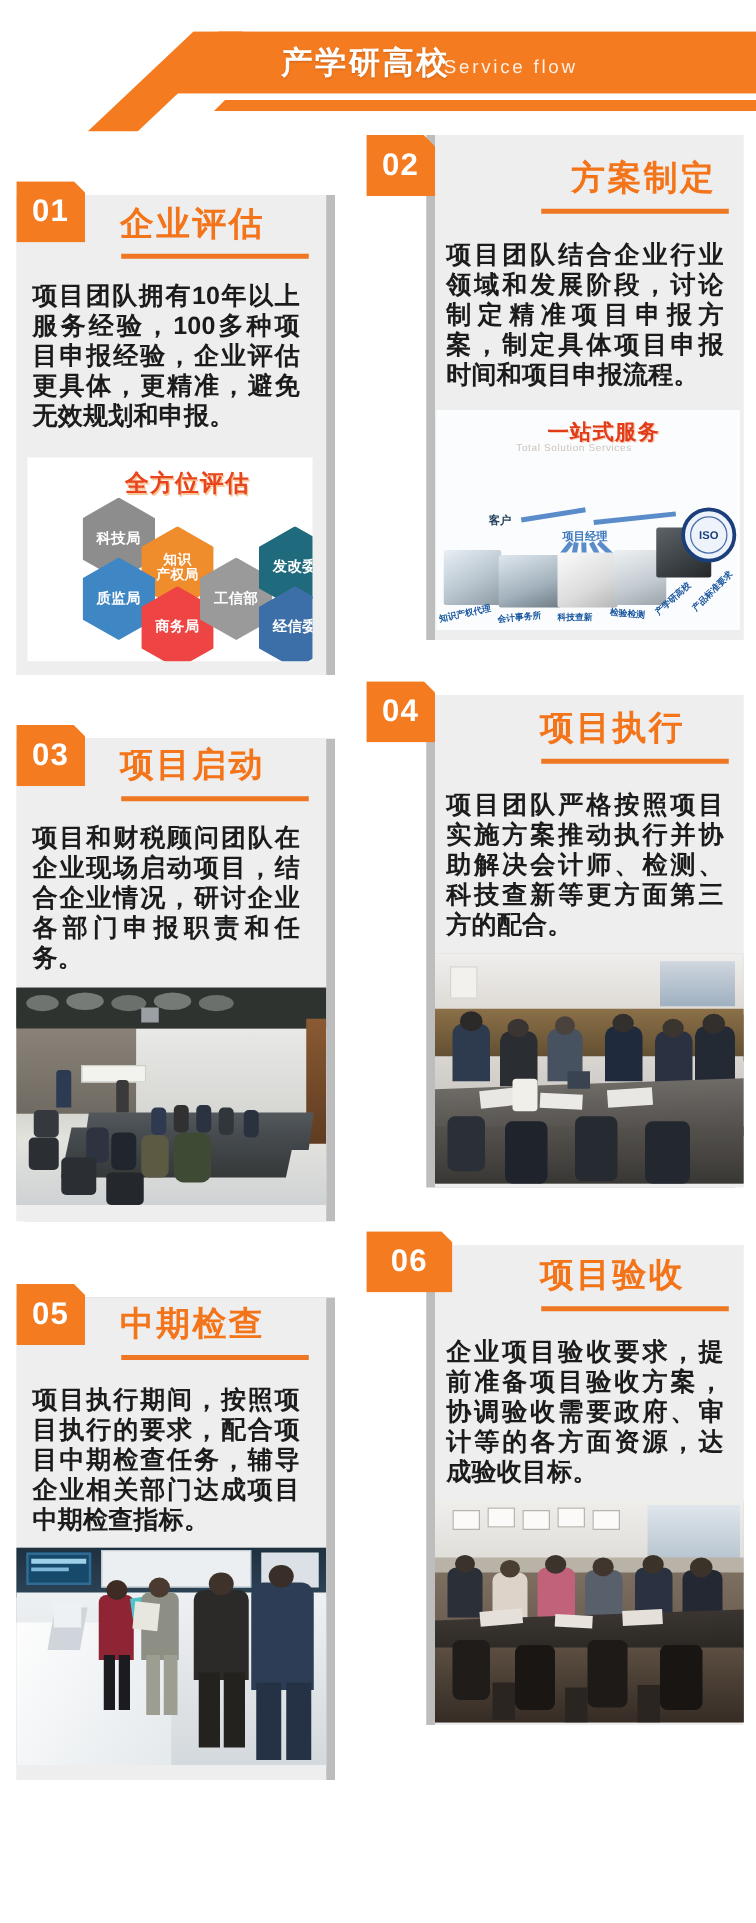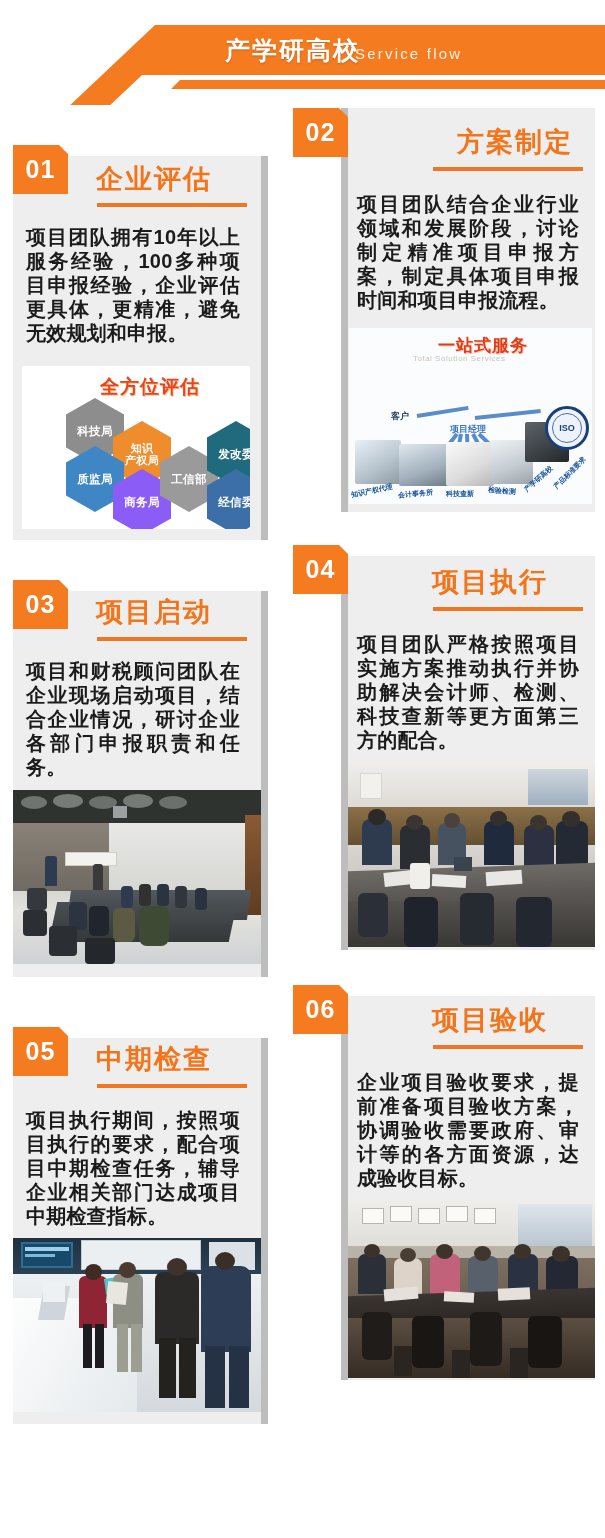--- a/index.html
+++ b/index.html
@@ -160,21 +160,21 @@
   <div class="card-title" style="left:96px; top:163px;">企业评估</div>
   <div class="card-title-rule" style="left:97px; top:203px; width:150px;"></div>
   <div class="card-body" style="left:26px; top:225px; width:214px;">项目团队拥有10年以上服务经验，100多种项目申报经验，企业评估更具体，更精准，避免无效规划和申报。</div>
 
   <div class="hexfig" style="left:22px; top:366px; width:228px; height:163px;">
     <div class="hextitle" style="left:78px; top:8px;">全方位评估</div>
     <div class="hex" style="left:8px;  top:32px;  background:#8d8d8d;">科技局</div>
     <div class="hex" style="left:55px; top:55px;  background:#ef8c2b; font-size:11px; line-height:12px; white-space:pre;">知识
 产权局</div>
     <div class="hex" style="left:8px;  top:80px;  background:#3f87c4;">质监局</div>
-    <div class="hex" style="left:55px; top:103px; background:#8b5cf6;">商务局</div>
+    <div class="hex" style="left:55px; top:103px; background:#ef4444;">商务局</div>
     <div class="hex" style="left:102px;top:80px;  background:#9a9a9a;">工信部</div>
     <div class="hex" style="left:149px;top:55px;  background:#1f6b7d;">发改委</div>
     <div class="hex" style="left:149px;top:103px; background:#3c6fa8;">经信委</div>
   </div>
 
   <div class="card right" style="left:348px; top:108px; width:247px; height:404px;"></div>
   <div class="badge" style="left:293px; top:108px; width:55px; height:49px;">02</div>
   <div class="card-title" style="left:457px; top:126px;">方案制定</div>
   <div class="card-title-rule" style="left:433px; top:167px; width:150px;"></div>
   <div class="card-body" style="left:357px; top:192px; width:222px;">项目团队结合企业行业领域和发展阶段，讨论制定精准项目申报方案，制定具体项目申报时间和项目申报流程。</div>
@@ -323,21 +323,21 @@
       <div class="sv" style="left:146px;top:100px; width:17px; height:60px; background:#23221f;"></div>
       <div class="sv" style="left:166px;top:100px; width:17px; height:60px; background:#23221f;"></div>
       <div class="sv" style="left:188px;top:28px; width:50px; height:86px; background:#2c3d55; border-radius:10px 10px 0 0;"></div>
       <div class="sv" style="left:202px;top:14px; width:20px; height:18px; border-radius:50%; background:#3a2f28;"></div>
       <div class="sv" style="left:192px;top:108px; width:20px; height:62px; background:#253245;"></div>
       <div class="sv" style="left:216px;top:108px; width:20px; height:62px; background:#253245;"></div>
     </div>
   </div>
 
   <div class="card right" style="left:348px; top:996px; width:247px; height:384px;"></div>
-  <div class="badge" style="left:293px; top:985px; width:55px; height:49px;">06</div>
+  <div class="badge" style="left:293px; top:985px; width:69px; height:49px;">06</div>
   <div class="card-title" style="left:432px; top:1004px;">项目验收</div>
   <div class="card-title-rule" style="left:433px; top:1045px; width:150px;"></div>
   <div class="card-body" style="left:357px; top:1070px; width:222px;">企业项目验收要求，提前准备项目验收方案，协调验收需要政府、审计等的各方面资源，达成验收目标。</div>
 
   <div class="photo" style="left:348px; top:1200px; width:247px; height:178px;">
     <div class="scene" style="background:linear-gradient(#e3e2df 0%,#d3d1cd 30%,#9b8f82 56%,#6b5a4a 100%);">
       <div class="sv" style="left:0; top:0; width:100%; height:52px; background:linear-gradient(#efeeeb,#dedcd7);"></div>
       <div class="sv" style="left:14px;top:8px; width:22px; height:16px; background:#fbfaf8; border:1px solid #b9b4ad;"></div>
       <div class="sv" style="left:42px;top:6px; width:22px; height:16px; background:#fbfaf8; border:1px solid #b9b4ad;"></div>
       <div class="sv" style="left:70px;top:8px; width:22px; height:16px; background:#fbfaf8; border:1px solid #b9b4ad;"></div>

